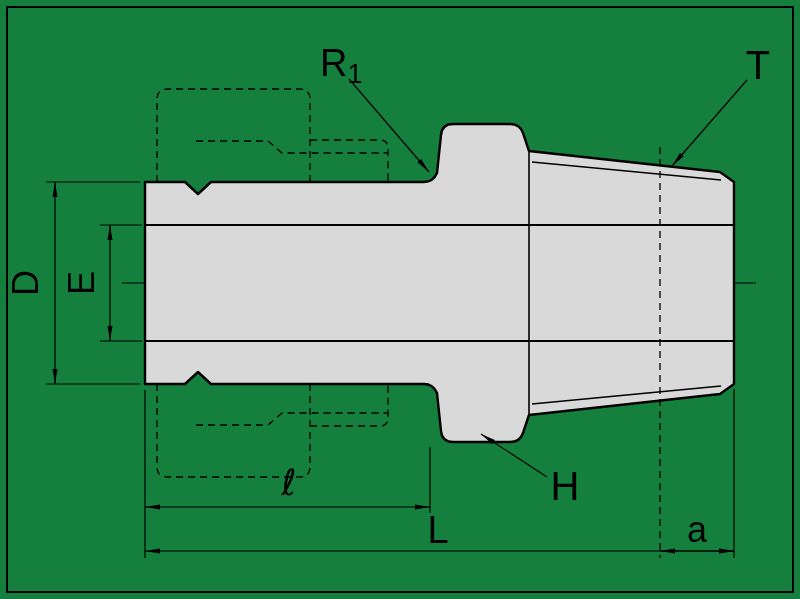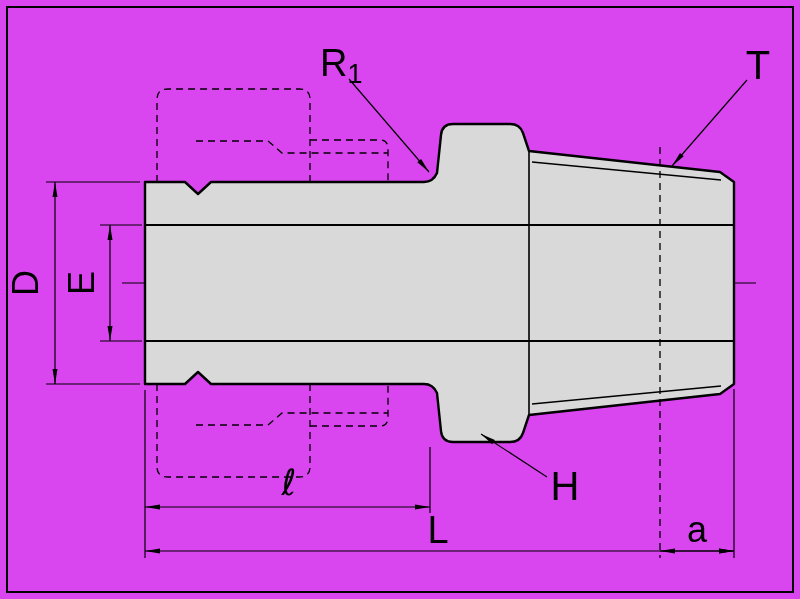--- a/index.html
+++ b/index.html
@@ -1,17 +1,17 @@
 <!DOCTYPE html>
 <html><head>
 <meta charset="utf-8">
 <style>
   html,body { margin:0; padding:0; background:#fff; }
   .canvas {
-    position:relative; width:800px; height:599px; background:#d946ef;
+    position:relative; width:800px; height:599px; background:#15803d;
     font-family:"Liberation Sans", sans-serif; overflow:hidden;
   }
   svg { position:absolute; left:0; top:0; }
   .outline   { stroke:#000; stroke-width:2.4; stroke-linejoin:round; }
   .solid2    { stroke:#000; stroke-width:2.2; fill:none; }
   .solid15   { stroke:#000; stroke-width:1.6; fill:none; }
   .thin      { stroke:#000; stroke-width:1.2; fill:none; }
   .dash      { stroke:#000; stroke-width:1.3; fill:none; stroke-dasharray:7 5; }
   .centerln  { stroke:#000; stroke-width:1.2; fill:none; stroke-dasharray:26 7 7 7; }
   .frame     { stroke:#000; stroke-width:2; fill:none; }

